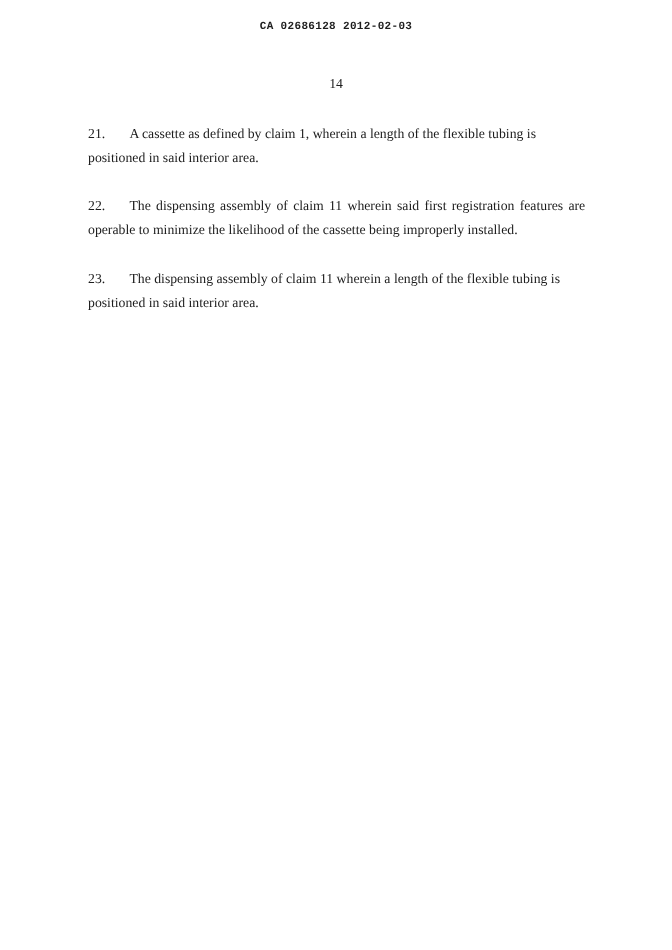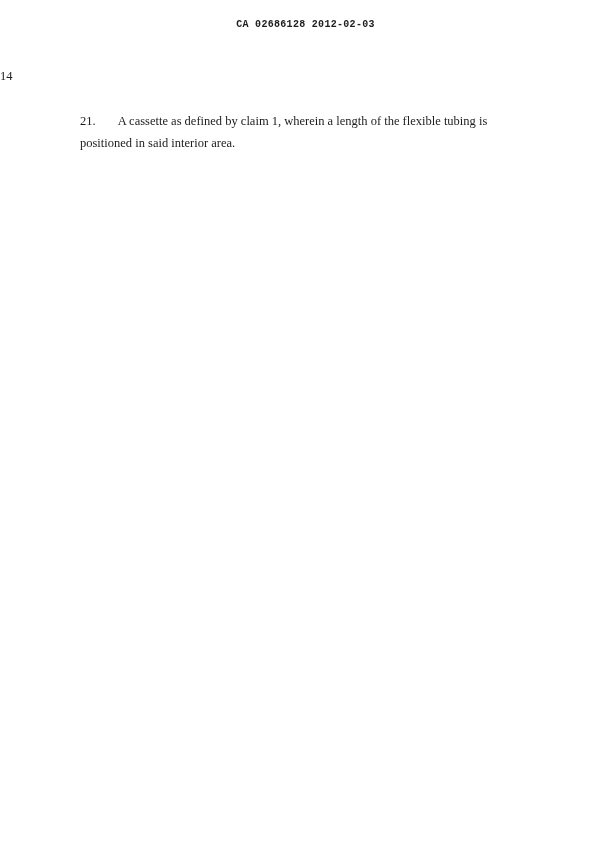--- a/index.html
+++ b/index.html
@@ -16,21 +16,21 @@
     padding-top: 19px;
     text-align: center;
     font-family: "Liberation Mono", "DejaVu Sans Mono", monospace;
     font-size: 10px;
     font-weight: 600;
     letter-spacing: 0.3px;
     color: #1d1d1d;
   }
   .page-number {
     margin-top: 39px;
-    text-align: left;
+    text-align: center;
     font-size: 12.5px;
     color: #1d1d1d;
   }
   .claims {
     margin: 26px 0 0 80px;
     width: 452px;
     font-size: 12.5px;
     line-height: 22px;
   }
   .claims p {
@@ -49,14 +49,16 @@
 </head>
 <body>
 
 <div class="page">
   <div class="doc-header">CA 02686128 2012-02-03</div>
 
   <div class="page-number">14</div>
 
   <div class="claims">
       <p><span class="claim-num">21.</span><span class="tab"></span><span>A cassette as defined by claim 1, wherein a length of the flexible tubing is positioned in said interior area.</span></p>
+      <p><span class="claim-num">22.</span><span class="tab"></span><span>The dispensing assembly of claim 11 wherein said first registration features are operable to minimize the likelihood of the cassette being improperly installed.</span></p>
+      <p><span class="claim-num">23.</span><span class="tab"></span><span>The dispensing assembly of claim 11 wherein a length of the flexible tubing is positioned in said interior area.</span></p>
     </div>
 </div>
 
 </body></html>

